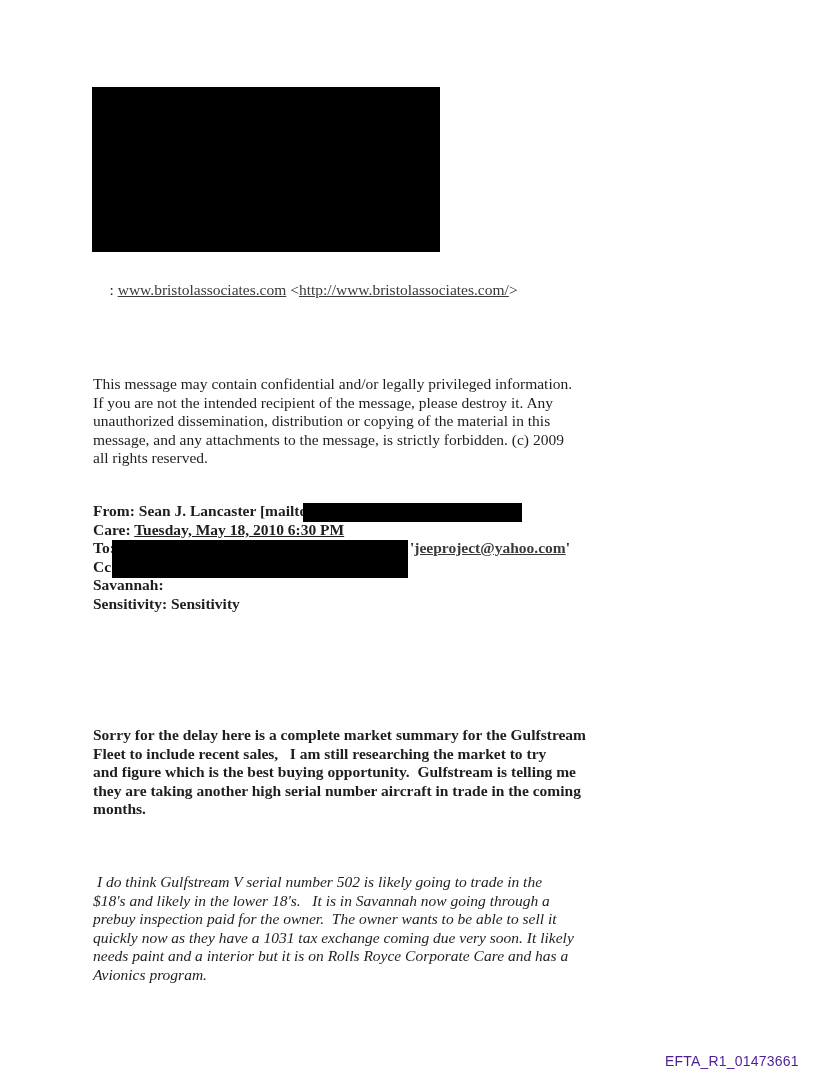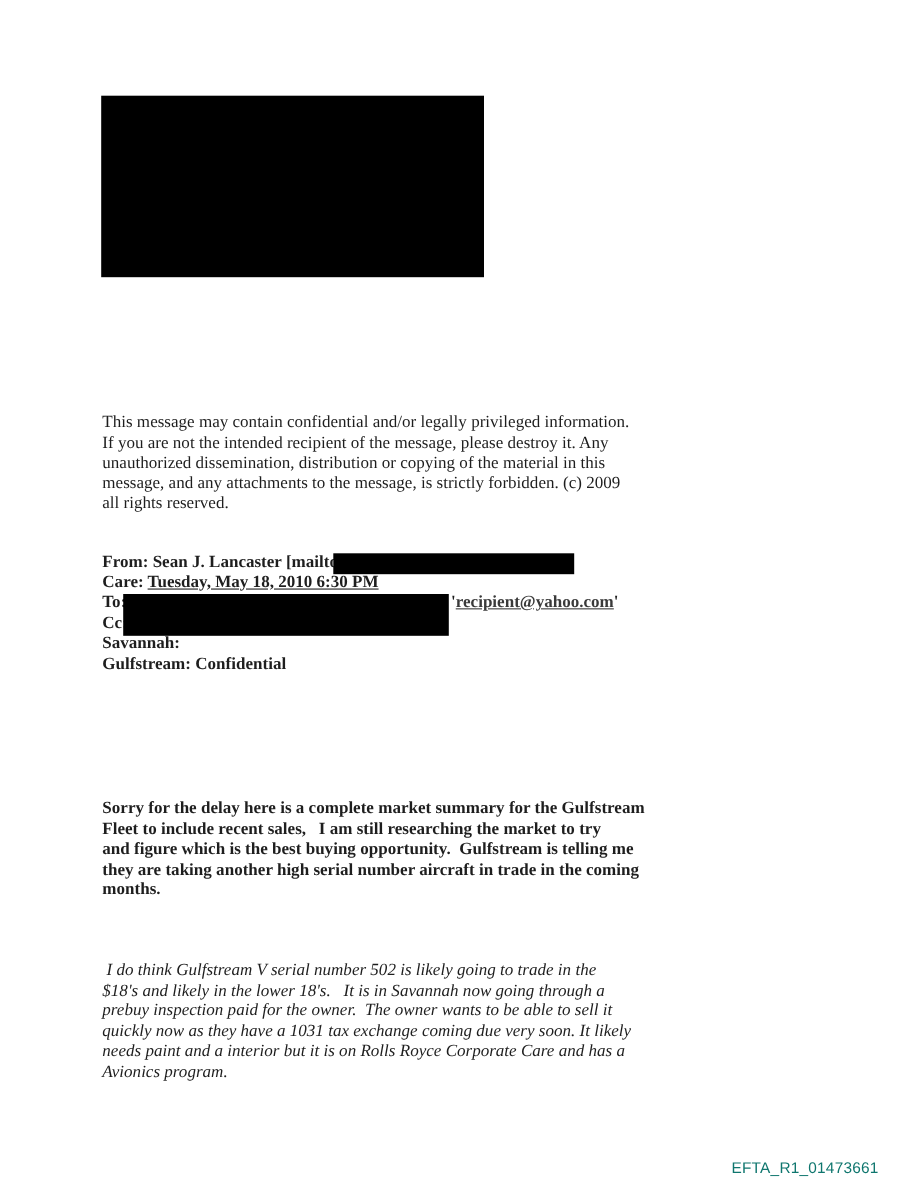--- a/index.html
+++ b/index.html
@@ -25,51 +25,54 @@
   .u { text-decoration: underline; }
   .headers { position: absolute; left: 93px; top: 502px; width: 560px; font-weight: bold; }
   .hline { height: 18.6px; white-space: pre-wrap; }
   .to-email { position: absolute; left: 317px; top: 37.2px; white-space: pre; }
   .footer {
     position: absolute;
     left: 665px;
     top: 1052px;
     font-family: "Liberation Sans", sans-serif;
     font-size: 14px;
-    color: #0f766e;
+    color: #4c1d95;
     letter-spacing: 0.2px;
   }
 </style>
 </head>
 <body>
 
 <div class="page">
 
   <div class="redact" style="left:92px; top:87px; width:348px; height:165px;"></div>
 
+  <div class="abs" style="left:94px; top:262px; white-space:pre;">
+    <span>: </span><a class="doclink">www.bristolassociates.com</a><span> &lt;</span><a class="doclink">http://www.bristolassociates.com/</a><span>&gt;</span>
+  </div>
 
   <div class="abs pre" style="left:93px; top:335px; width:560px;">This message may contain confidential and/or legally privileged information.
 If you are not the intended recipient of the message, please destroy it. Any
 unauthorized dissemination, distribution or copying of the material in this
 message, and any attachments to the message, is strictly forbidden. (c) 2009
 all rights reserved.</div>
 
   <div class="headers">
     <div class="hline">From: Sean J. Lancaster [mailto:</div>
     <div class="hline"><span>Care: </span><span class="u">Tuesday, May 18, 2010 6:30 PM</span></div>
     <div class="hline">To:</div>
     <div class="hline">Cc:</div>
     <div class="hline">Savannah:</div>
-    <div class="hline">Gulfstream: Confidential</div>
+    <div class="hline">Sensitivity: Sensitivity</div>
 
     <div class="redact" style="left:210px; top:1px; width:219px; height:19px;"></div>
 
     <div class="redact" style="left:19px; top:38px; width:296px; height:38px;"></div>
 
-    <span class="to-email"><span>'</span><a class="doclink">recipient@yahoo.com</a><span>'</span></span>
+    <span class="to-email"><span>'</span><a class="doclink">jeeproject@yahoo.com</a><span>'</span></span>
   </div>
 
   <div class="abs pre" style="left:93px; top:686px; width:560px;font-weight:bold;">Sorry for the delay here is a complete market summary for the Gulfstream
 Fleet to include recent sales,   I am still researching the market to try
 and figure which is the best buying opportunity.  Gulfstream is telling me
 they are taking another high serial number aircraft in trade in the coming
 months.</div>
 
   <div class="abs pre" style="left:93px; top:833px; width:560px;font-style:italic;"> I do think Gulfstream V serial number 502 is likely going to trade in the
 $18's and likely in the lower 18's.   It is in Savannah now going through a

